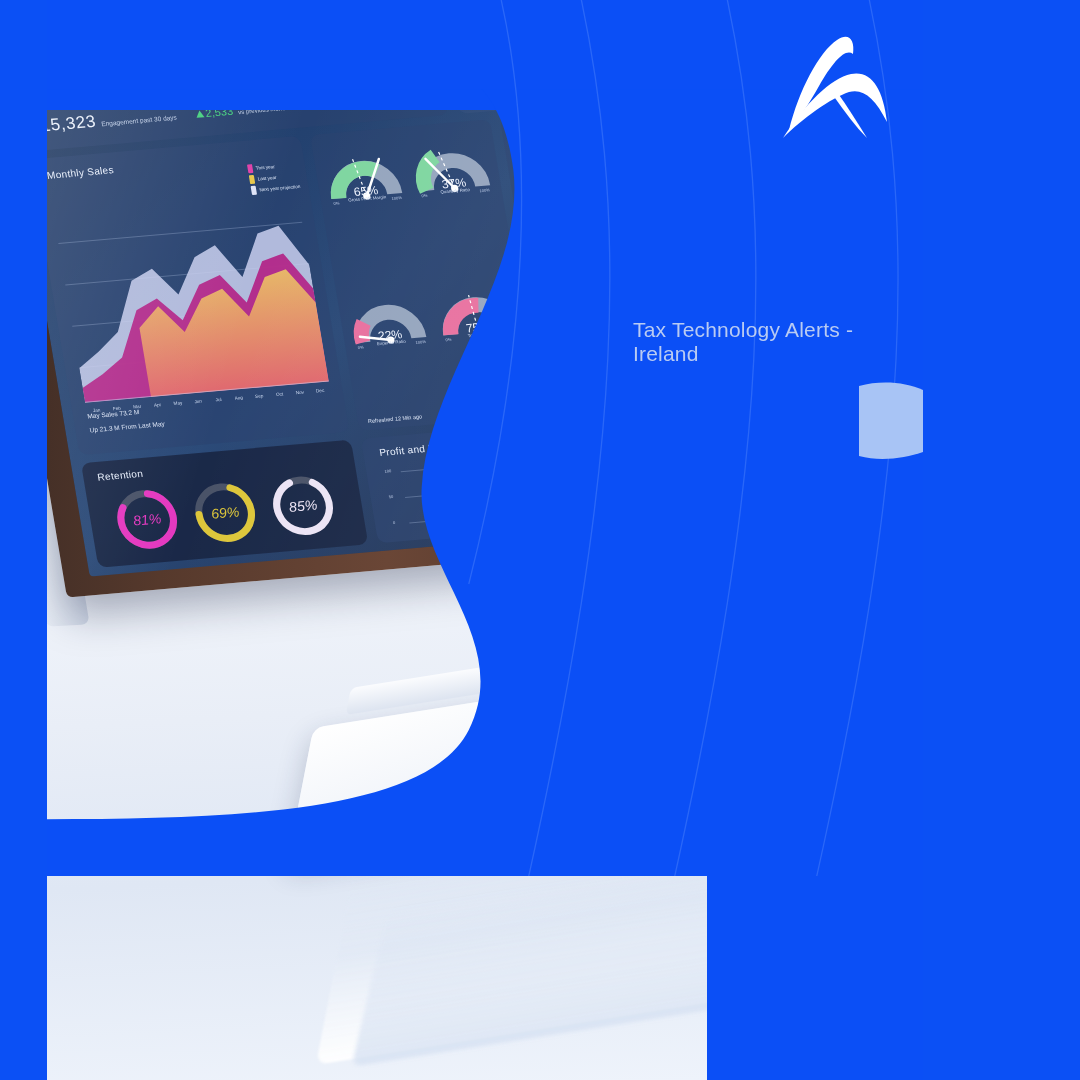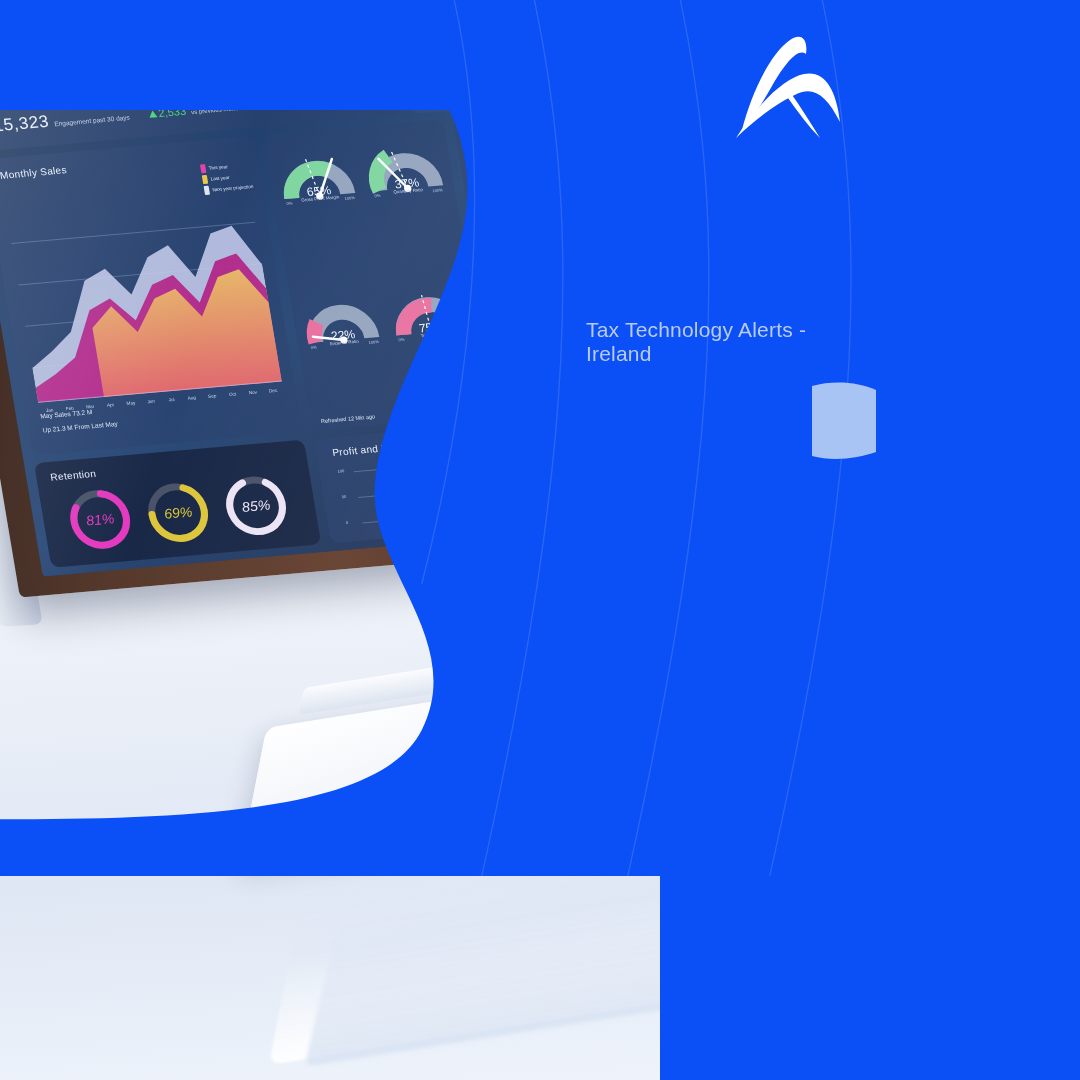--- a/index.html
+++ b/index.html
@@ -2,21 +2,21 @@
 <html><head>
 <meta charset="utf-8">
 <style>
   * { margin:0; padding:0; box-sizing:border-box; }
   html,body { width:1080px; height:1080px; overflow:hidden; }
   body {
     font-family:"Liberation Sans", sans-serif;
     background:#0B50F5;
     position:relative;
   }
-  .stage { position:absolute; inset:0; width:876px; height:1080px; overflow:hidden; }
+  .stage { position:absolute; inset:0; width:876px; height:1080px; overflow:hidden;margin-left:47px; }
 
   
   .bg-blue { position:absolute; inset:0; background:#0B4FF6; }
   .bg-arcs { position:absolute; inset:0; }
 
   
   .photo {
     position:absolute; left:0; top:0; width:660px; height:1080px;
     overflow:hidden;
   }

